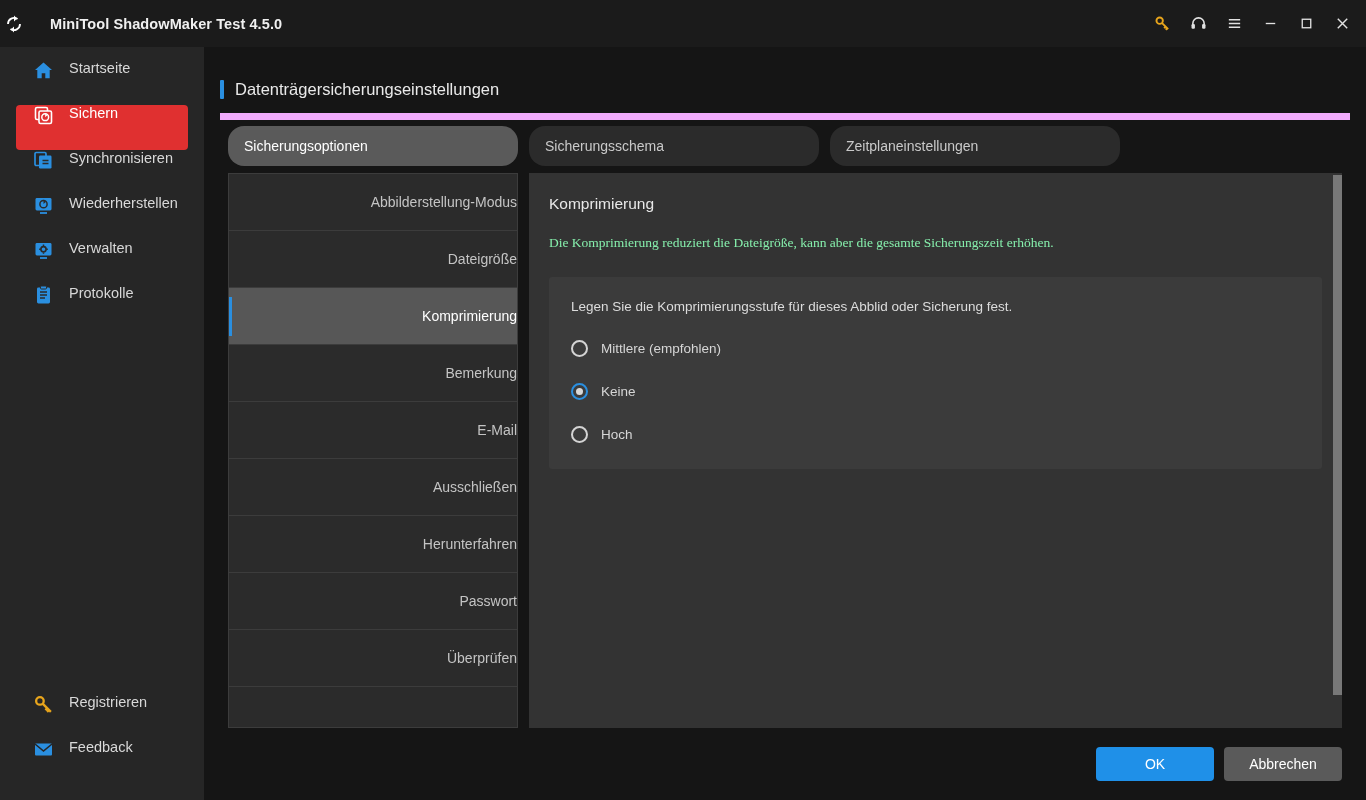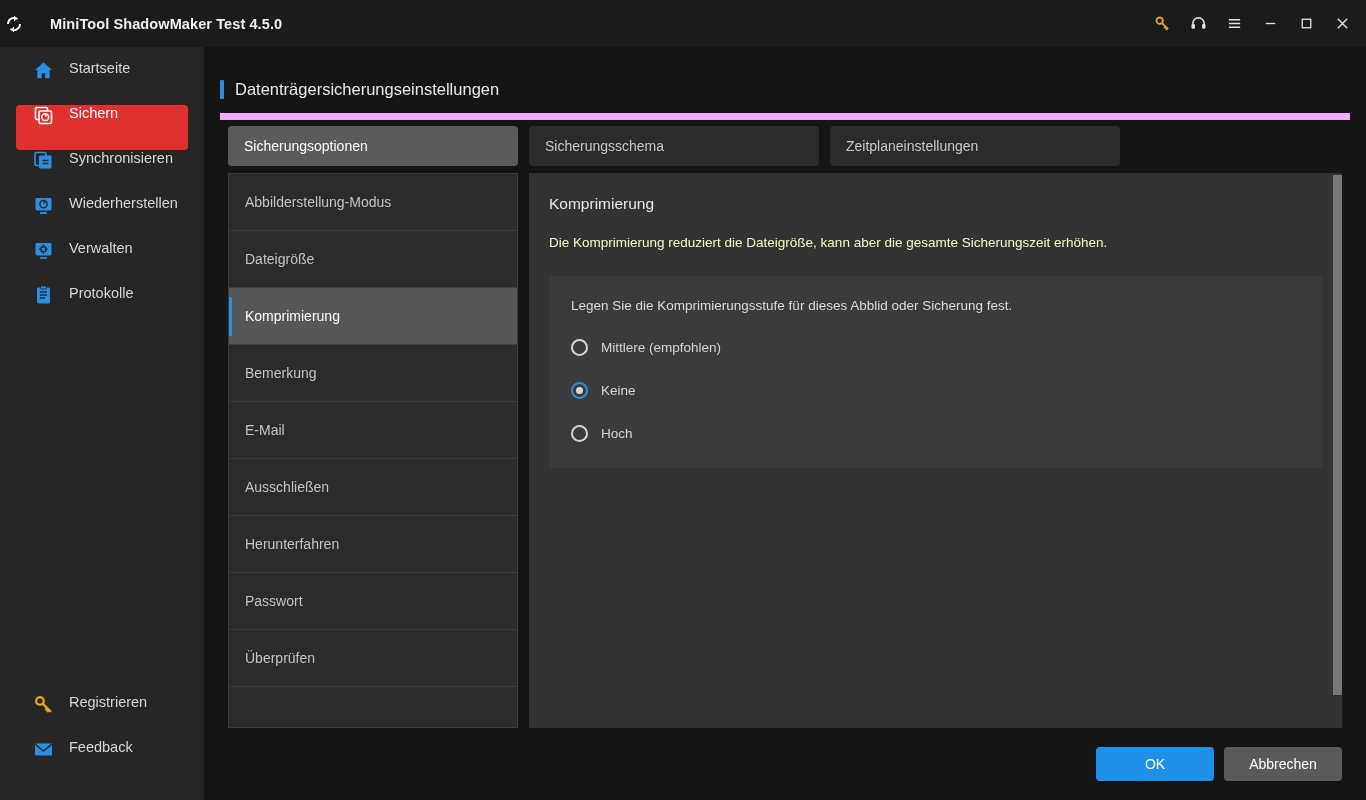--- a/index.html
+++ b/index.html
@@ -77,21 +77,21 @@
   .accent-bar { width: 4px; height: 19px; background: #2a8fe0; border-radius: 1px; }
   .page-title { color: #e9e9e9; font-size: 16.5px; }
 
   
   .tabs {
     position: absolute; top: 79px; left: 24px;
     display: flex; gap: 11px;
   }
   .tab {
     width: 290px; height: 40px;
-    background: #2b2b2b; border-radius: 4px;
+    background: #2b2b2b; border-radius: 16px;
     display: flex; align-items: center; padding-left: 16px;
     color: #c9c9c9; font-size: 14px;
   }
   .tab.active { background: #5a5a5a; color: #ffffff; }
 
   
   .panes {
     position: absolute; top: 126px; left: 24px;
     width: 1114px; height: 555px;
     display: flex;
@@ -102,39 +102,40 @@
     border: 1px solid #3c3c3c;
     overflow: hidden;
   }
   .list-item {
     height: 57px;
     display: flex; align-items: center;
     padding-left: 16px;
     border-bottom: 1px solid #3c3c3c;
     color: #c4c4c4; font-size: 14px;
     position: relative;
+    justify-content: flex-end;
   }
   .list-item.active { background: #575757; color: #ffffff; }
   .list-item.active::before {
     content: ""; position: absolute; left: 0; top: 9px;
     width: 3px; height: 39px; background: #2a8fe0;
   }
   .list-item.blank { border-bottom: none; }
 
   .content-pane {
     margin-left: 11px;
     width: 813px; height: 100%;
     background: #333333;
     position: relative;
     overflow: hidden;
   }
   .content-inner { padding: 22px 20px 0 20px; }
   .content-title { color: #e8e8e8; font-size: 15.5px; }
   .content-desc {
-    color: #fef9c3; font-size: 13.5px; margin-top: 22px;
+    color: #86efac; font-size: 13.5px; margin-top: 22px; font-family: Liberation Serif, serif;
   }
   .option-card {
     margin-top: 26px;
     background: #3b3b3b;
     border-radius: 3px;
     padding: 22px 22px 26px 22px;
     width: 773px;
   }
   .card-prompt { color: #dcdcdc; font-size: 13.5px; }
   .radio-row {

